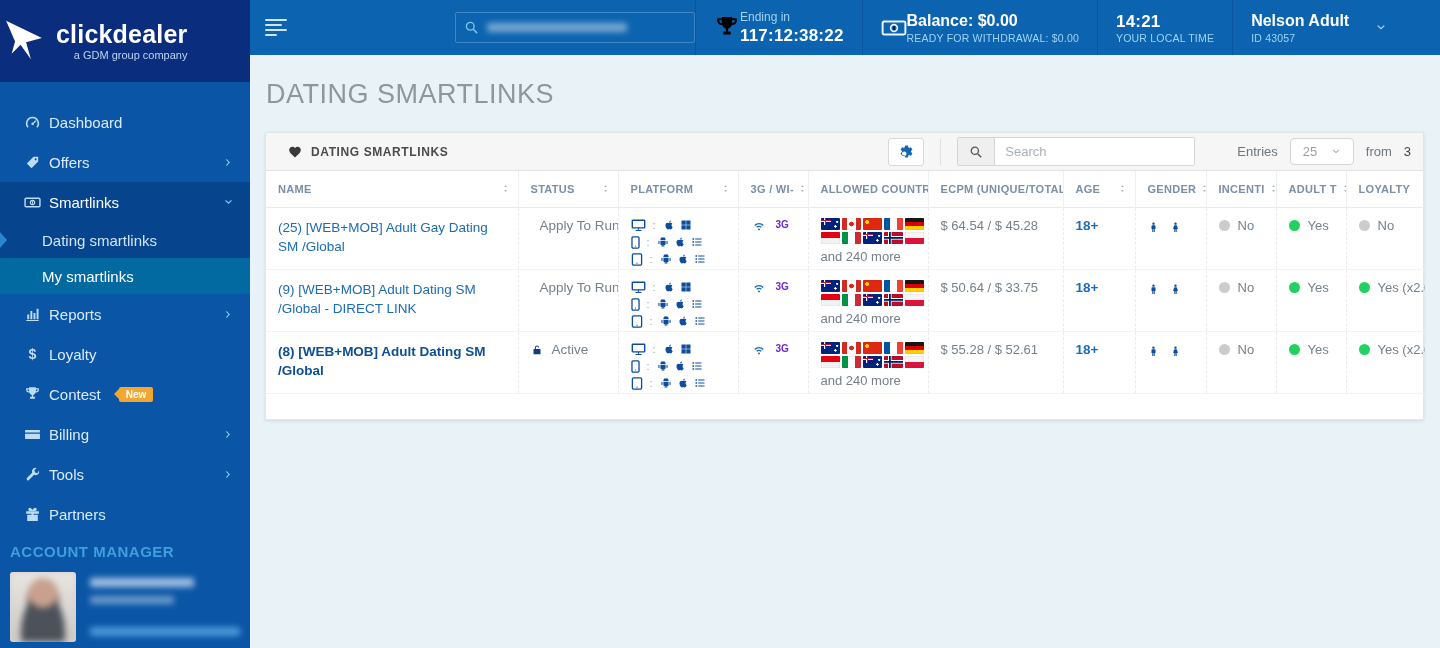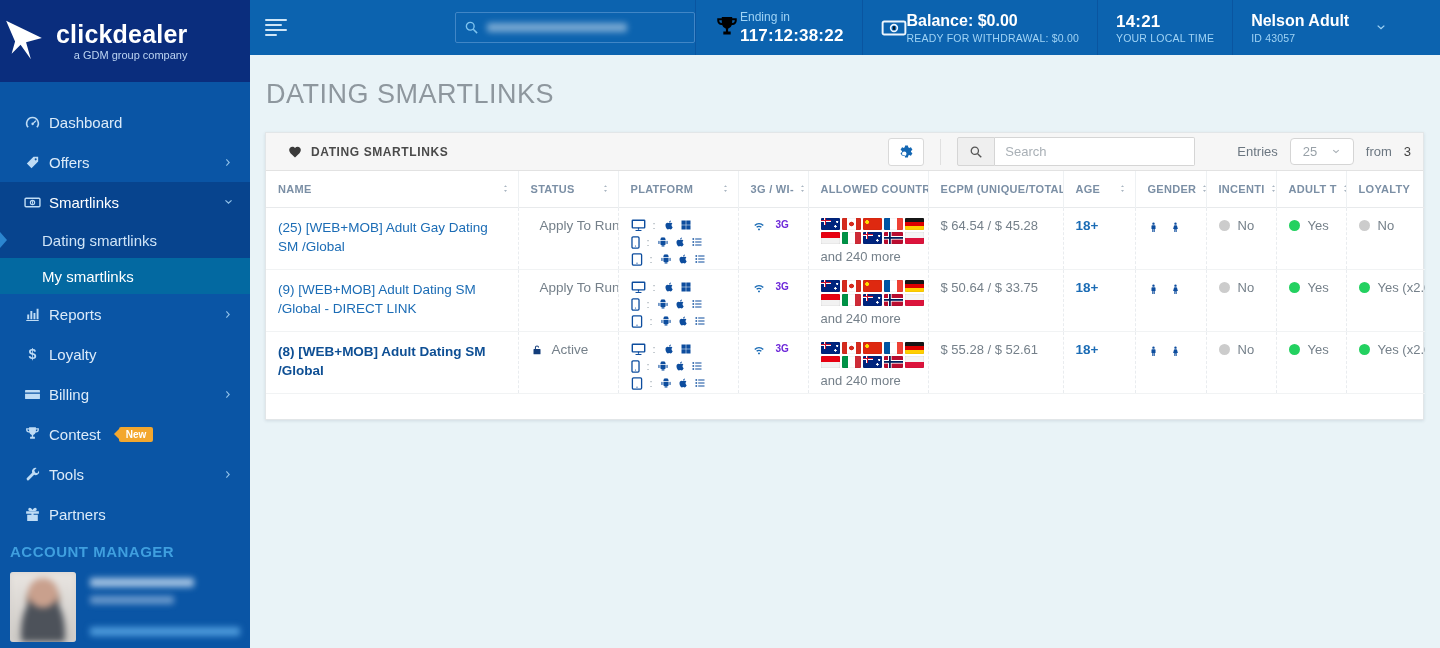--- a/index.html
+++ b/index.html
@@ -214,38 +214,38 @@
           <span class="ico">
             <svg viewBox="0 0 24 24">
               <text x="12" y="18" text-anchor="middle" font-size="20" font-weight="bold" font-family="Liberation Sans,sans-serif" fill="currentColor">$</text>
             </svg>
           </span>
           <span>Loyalty</span>
         </div>
         <div class="side-item">
           <span class="ico">
             <svg viewBox="0 0 24 24">
+              <path d="M16.8 3V1.8H7.2V3H3v2.4a3.9 3.9 0 003.9 3.9h.6A5.3 5.3 0 0011 12.8v2.4H8.6V18h6.8v-2.8H13v-2.4a5.3 5.3 0 003.5-3.5h.6A3.9 3.9 0 0021 5.4V3zM4.8 5.4v-.6h2.4v2.5a2.1 2.1 0 01-2.4-1.9zm14.4 0a2.1 2.1 0 01-2.4 1.9V4.8h2.4z"></path>
+            </svg>
+          </span>
+          <span>Contest</span>
+          <span class="badge-new">New</span>
+        </div>
+        <div class="side-item">
+          <span class="ico">
+            <svg viewBox="0 0 24 24">
               <path d="M2.5 5.5h19a1 1 0 011 1V9h-21V6.5a1 1 0 011-1zM1.5 11h21v6.5a1 1 0 01-1 1h-19a1 1 0 01-1-1z"></path>
             </svg>
           </span>
           <span>Billing</span>
           <span class="ico chev">
             <svg viewBox="0 0 24 24">
               <path d="M8.2 4.5l7 7.5-7 7.5-1.8-1.7 5.4-5.8-5.4-5.8z"></path>
             </svg>
           </span>
-        </div>
-        <div class="side-item">
-          <span class="ico">
-            <svg viewBox="0 0 24 24">
-              <path d="M16.8 3V1.8H7.2V3H3v2.4a3.9 3.9 0 003.9 3.9h.6A5.3 5.3 0 0011 12.8v2.4H8.6V18h6.8v-2.8H13v-2.4a5.3 5.3 0 003.5-3.5h.6A3.9 3.9 0 0021 5.4V3zM4.8 5.4v-.6h2.4v2.5a2.1 2.1 0 01-2.4-1.9zm14.4 0a2.1 2.1 0 01-2.4 1.9V4.8h2.4z"></path>
-            </svg>
-          </span>
-          <span>Contest</span>
-          <span class="badge-new">New</span>
         </div>
         <div class="side-item">
           <span class="ico">
             <svg viewBox="0 0 24 24">
               <path d="M21.2 6.2a5.2 5.2 0 01-6.9 6.3l-7 7a2 2 0 11-2.8-2.8l7-7a5.2 5.2 0 016.3-6.9l-3.2 3.2 1.1 3.1 3.1 1.1z"></path>
             </svg>
           </span>
           <span>Tools</span>
           <span class="ico chev">
             <svg viewBox="0 0 24 24">

